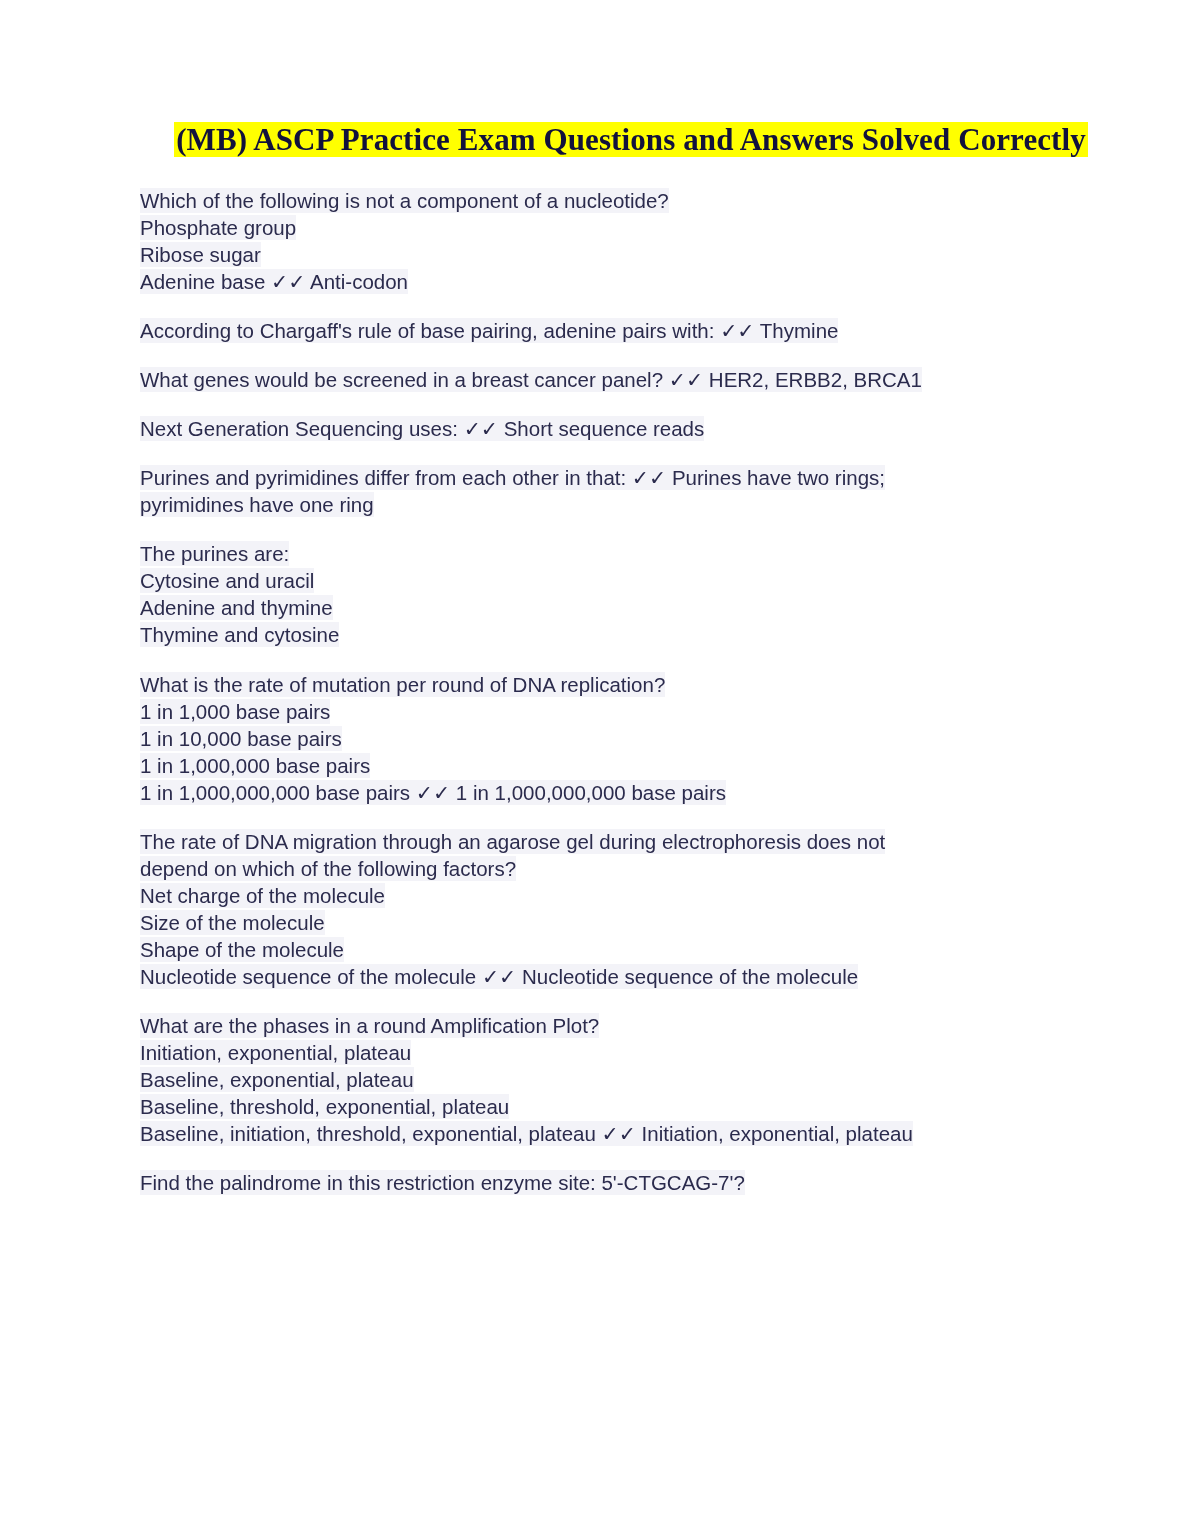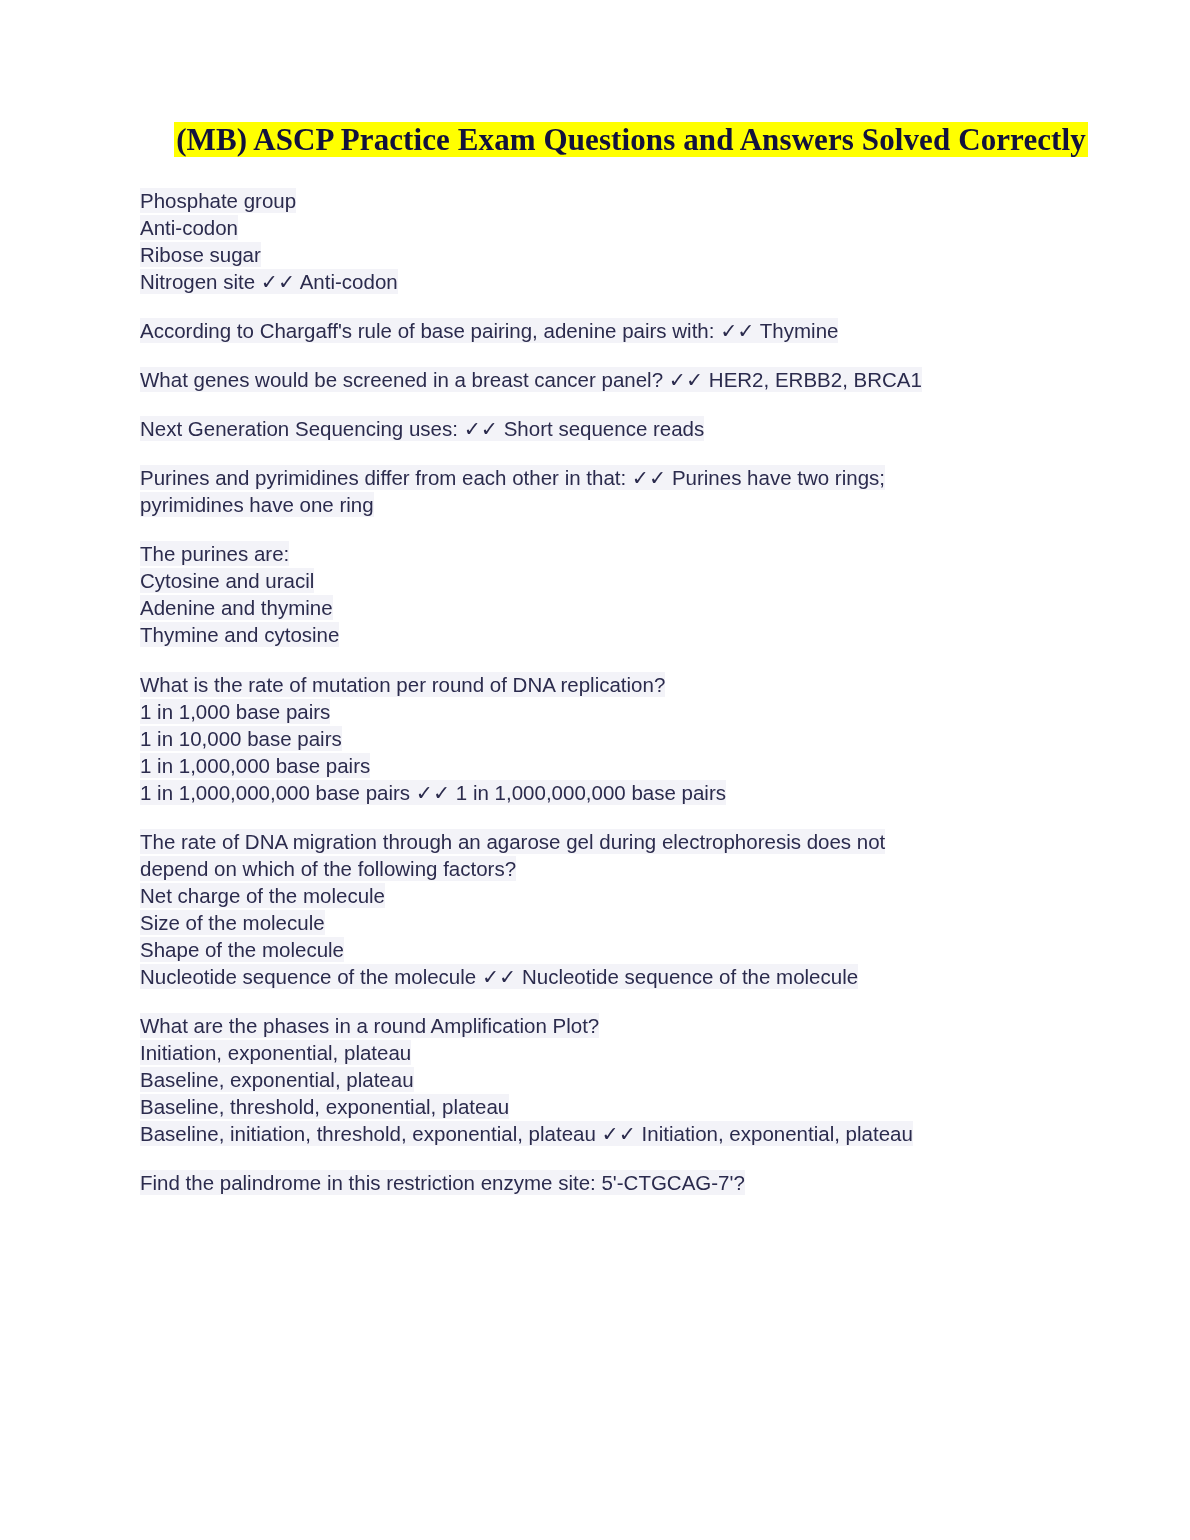--- a/index.html
+++ b/index.html
@@ -63,24 +63,24 @@
 
 <div class="page">
 
   <h1 class="doc-title">
     <span class="hl">(MB) ASCP Practice Exam Questions and Answers Solved Correctly</span>
   </h1>
 
   <div class="body-block">
 
     <div class="qa-group">
+      <p class="line"><span class="txt">Which of the following is not a component of a nucleotide?</span></p>
       <p class="line"><span class="txt">Phosphate group</span></p>
-      <p class="line"><span class="txt">Anti-codon</span></p>
       <p class="line"><span class="txt">Ribose sugar</span></p>
-      <p class="line"><span class="txt">Nitrogen site ✓✓ Anti-codon</span></p>
+      <p class="line"><span class="txt">Adenine base ✓✓ Anti-codon</span></p>
     </div>
 
     <div class="qa-group">
       <p class="line"><span class="txt">According to Chargaff's rule of base pairing, adenine pairs with: ✓✓ Thymine</span></p>
     </div>
 
     <div class="qa-group">
       <p class="line"><span class="txt">What genes would be screened in a breast cancer panel? ✓✓ HER2, ERBB2, BRCA1</span></p>
     </div>
 

